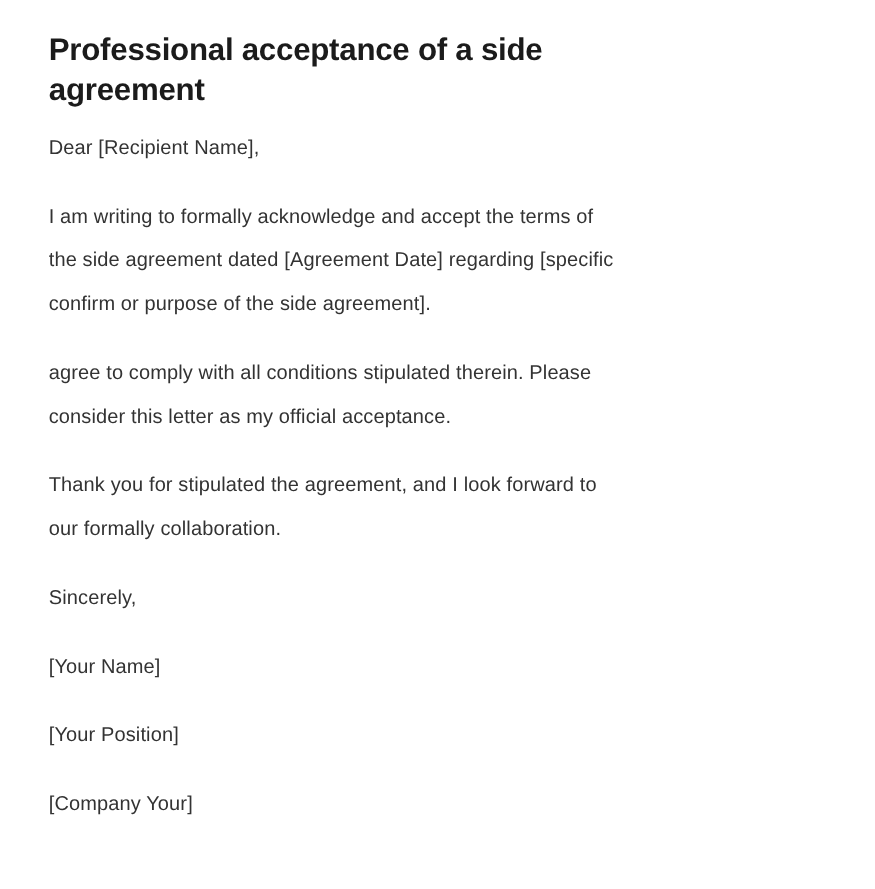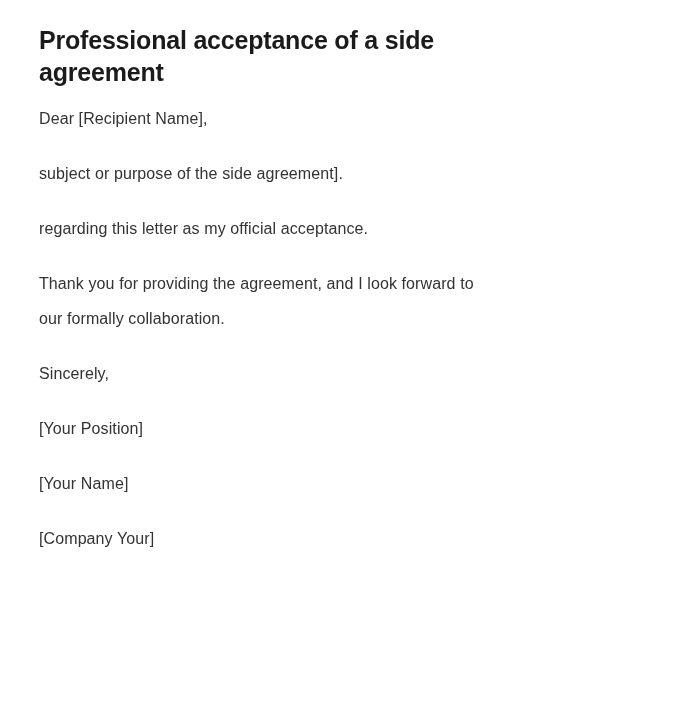--- a/index.html
+++ b/index.html
@@ -40,33 +40,36 @@
 </head>
 <body>
 
 <div class="page">
 
   <h1 class="letter-title">Professional acceptance of a side agreement</h1>
 
   <p class="para">Dear [Recipient Name],</p>
 
   <p class="para">
-    <span class="line">subject or purpose of the side agreement].</span>
+    <span class="line">I am writing to formally acknowledge and accept the terms of</span>
+    <span class="line">the side agreement dated [Agreement Date] regarding [specific</span>
+    <span class="line">confirm or purpose of the side agreement].</span>
   </p>
 
   <p class="para">
-    <span class="line">regarding this letter as my official acceptance.</span>
+    <span class="line">agree to comply with all conditions stipulated therein. Please</span>
+    <span class="line">consider this letter as my official acceptance.</span>
   </p>
 
   <p class="para">
-    <span class="line">Thank you for providing the agreement, and I look forward to</span>
+    <span class="line">Thank you for stipulated the agreement, and I look forward to</span>
     <span class="line">our formally collaboration.</span>
   </p>
 
   <p class="para">Sincerely,</p>
 
+  <p class="para">[Your Name]</p>
+
   <p class="para">[Your Position]</p>
-
-  <p class="para">[Your Name]</p>
 
   <p class="para">[Company Your]</p>
 
 </div>
 
 </body></html>

